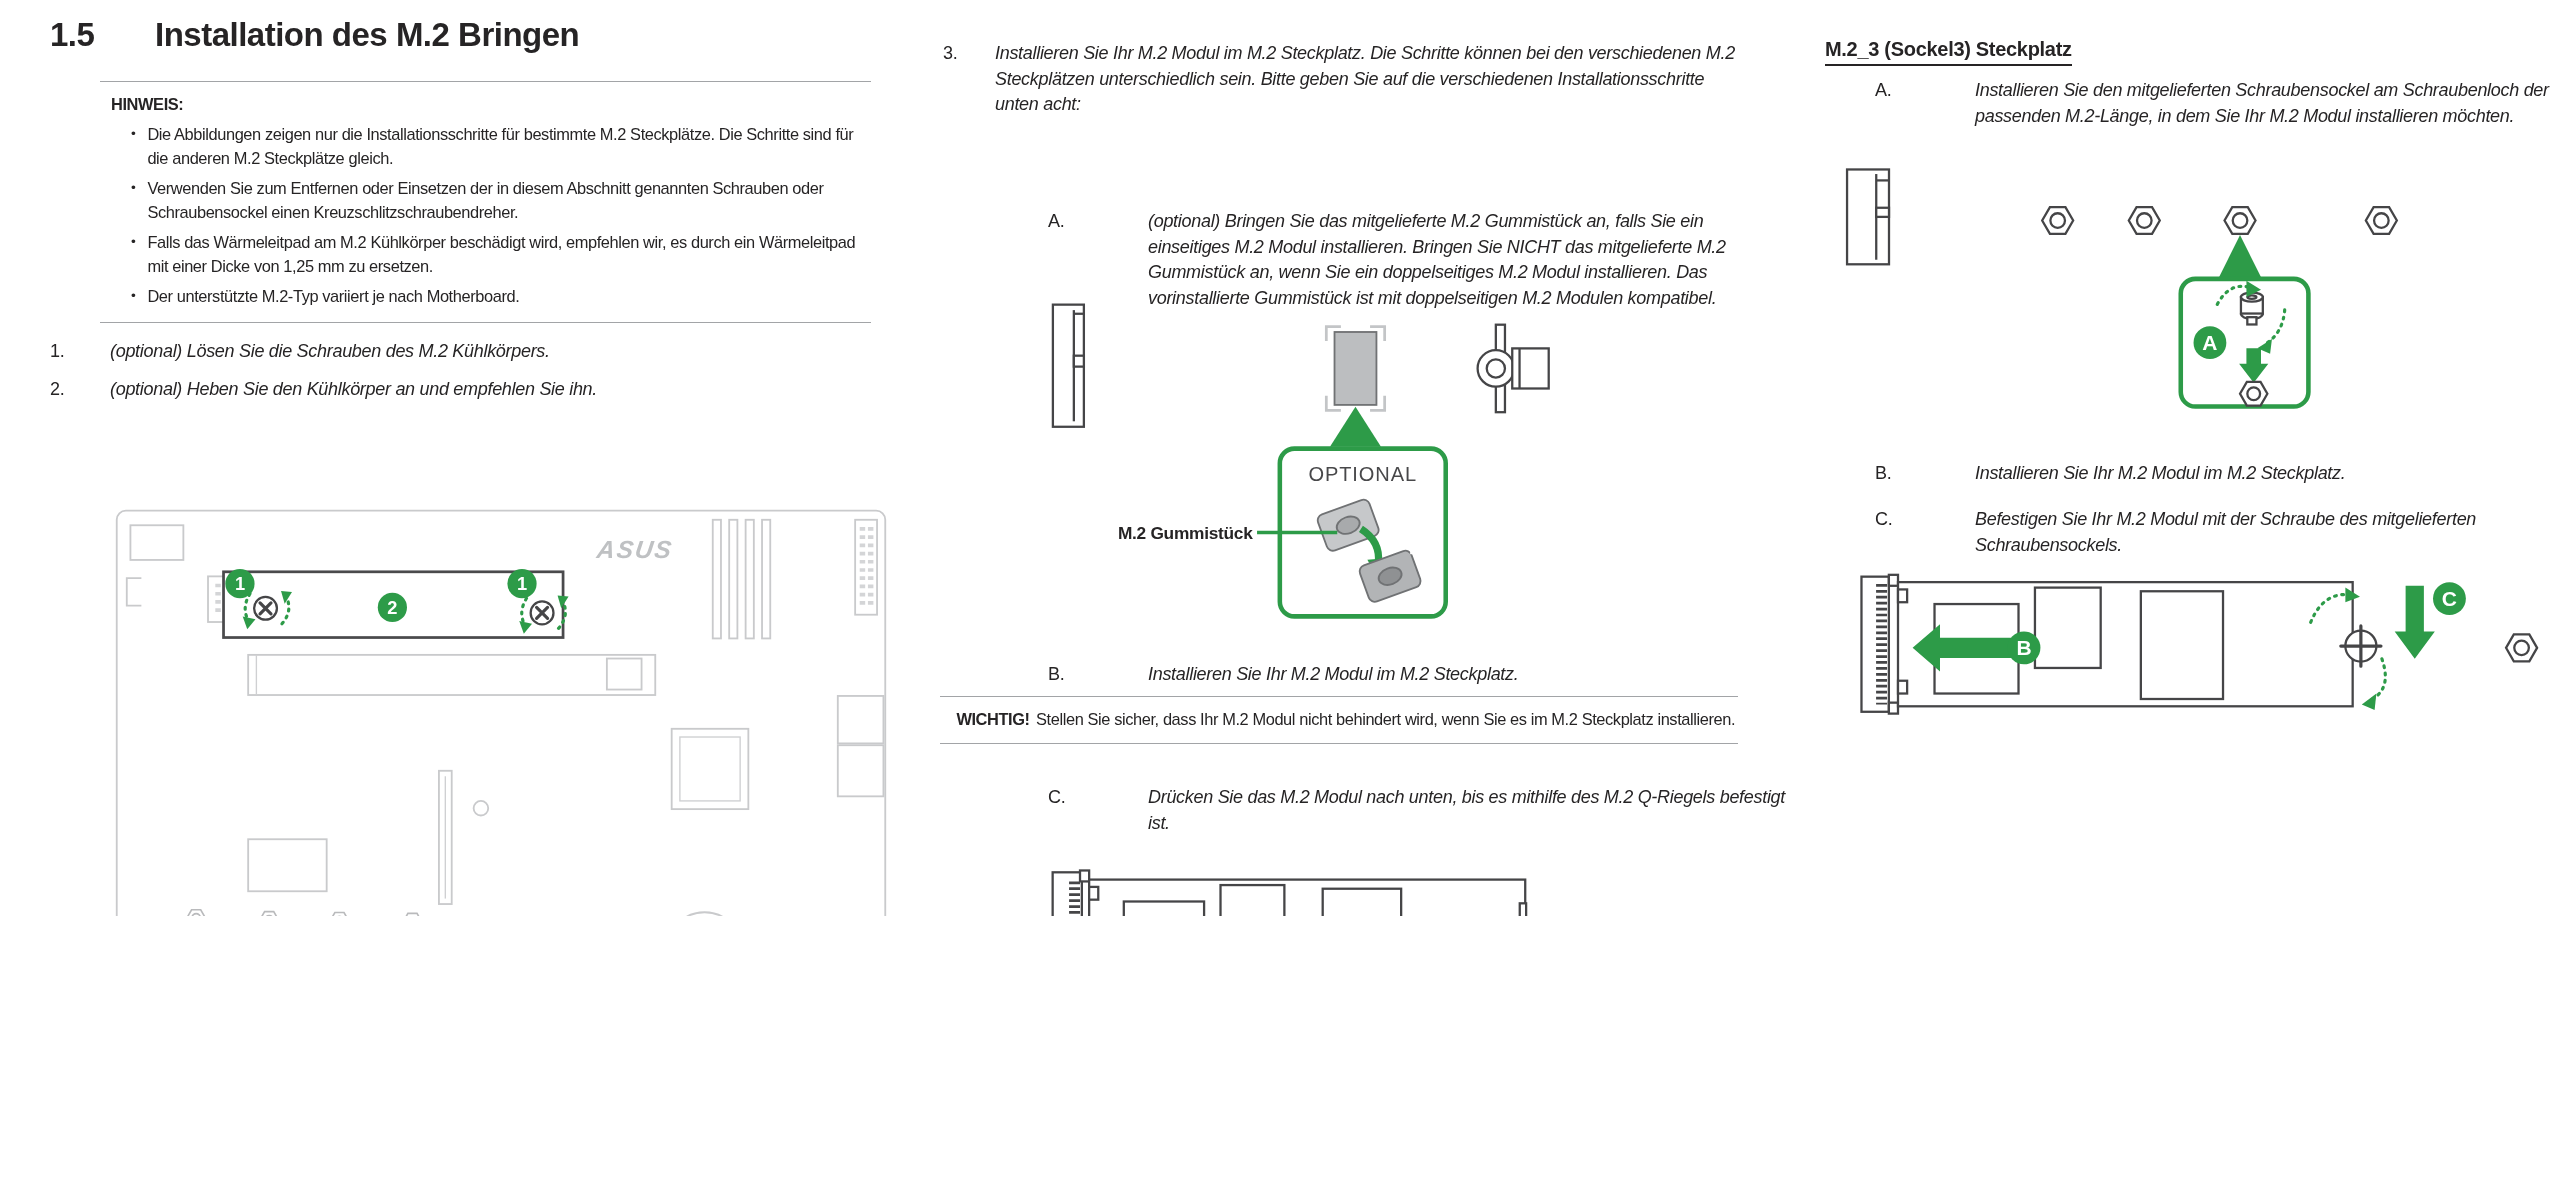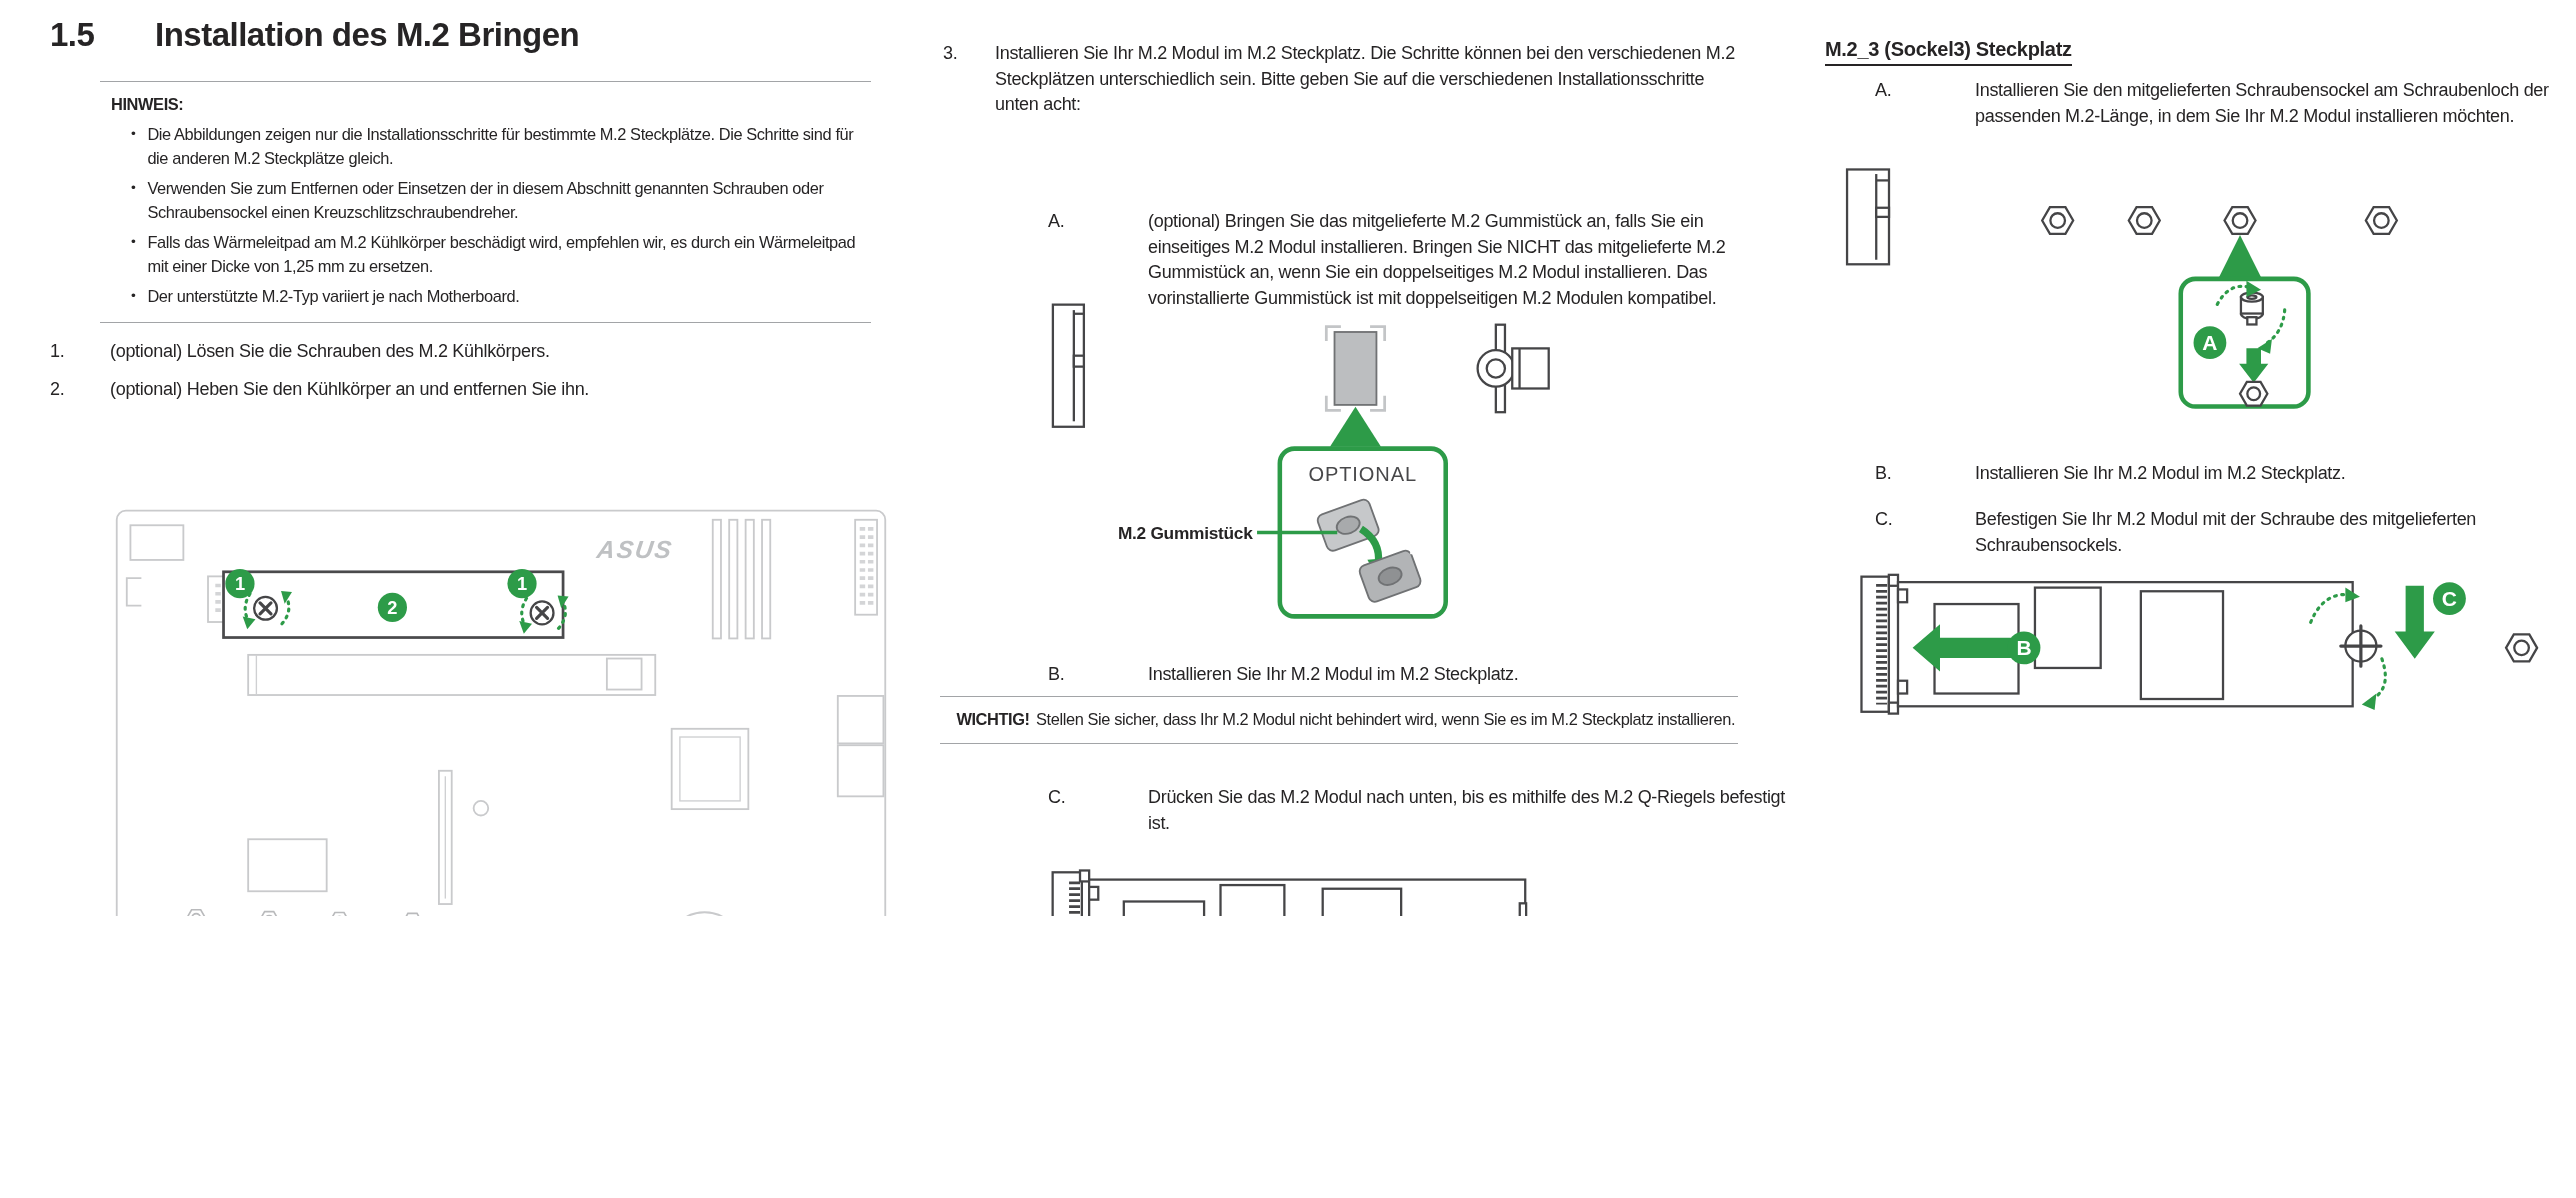--- a/index.html
+++ b/index.html
@@ -15,21 +15,21 @@
   .nlabel{font-weight:bold;margin-bottom:3.7px;}
   .nb{font-weight:bold;margin-right:6.4px;}
   .nlist{margin:0;padding:0 0 0 20px;list-style:none;}
   .nlist li{position:relative;padding-left:16.4px;margin-top:6.4px;}
   .nlist li::before{content:"•";position:absolute;left:0;top:0.9px;font-size:13.7px;}
   .row{display:flex;align-items:flex-start;font-size:18px;letter-spacing:-0.3px;line-height:1.42;}
   .row + .row{margin-top:12px;}
   .mk{flex:0 0 60px;}
   .mk2{flex:0 0 52px;}
   .mk3{flex:0 0 100px;}
-  .stx{flex:1 1 auto;}
+  .stx{flex:1 1 auto;font-style:italic;}
   .colhead{display:inline-block;font-size:20px;font-weight:bold;letter-spacing:-0.3px;
            border-bottom:2.7px solid #262425;padding-bottom:2.7px;}
   
   svg{display:block;}
   .lt{fill:none;stroke:#c9cacc;stroke-width:2;}
   .lt15{fill:none;stroke:#cfd0d2;stroke-width:1.5;}
   .dots{fill:none;stroke:#d4d5d7;stroke-width:6;stroke-dasharray:4 5;}
   .dots2{fill:none;stroke:#d0d1d3;stroke-width:4;stroke-dasharray:3 5;}
   .hs{fill:#ffffff;stroke:#4a4a4c;stroke-width:3;}
   .dkl{fill:#ffffff;stroke:#454547;stroke-width:2.5;}
@@ -75,21 +75,21 @@
     </ul>
   </div>
 
   <div class="abs" style="left:50px;top:339px;width:826px">
     <div class="row">
       <span class="mk">1.</span>
       <span class="stx">(optional) Lösen Sie die Schrauben des M.2 Kühlkörpers.</span>
     </div>
     <div class="row">
       <span class="mk">2.</span>
-      <span class="stx">(optional) Heben Sie den Kühlkörper an und entfernen Sie ihn.</span>
+      <span class="stx">(optional) Heben Sie den Kühlkörper an und empfehlen Sie ihn.</span>
     </div>
   </div>
 
 
   <svg class="abs" style="left:114px;top:507px" width="774" height="544" viewBox="0 0 848 596">
     <rect class="lt" x="3" y="4" width="842" height="588" rx="10"></rect>
     <rect class="lt" x="18" y="20" width="58" height="38"></rect>
     <path class="lt" d="M30,78 h-16 v30 h16"></path>
     <rect class="lt" x="103" y="76" width="22" height="50"></rect>
     <line class="dots" x1="114" y1="84" x2="114" y2="120"></line>

